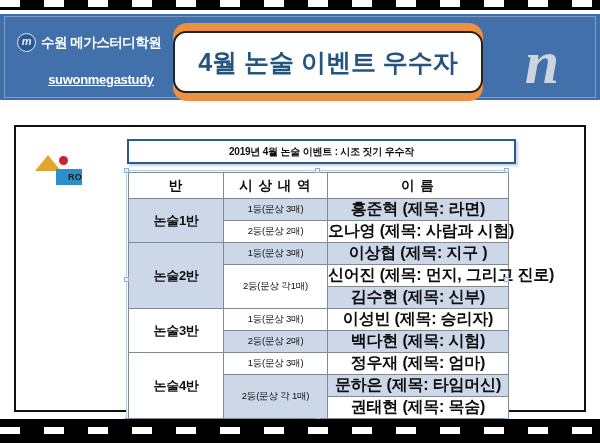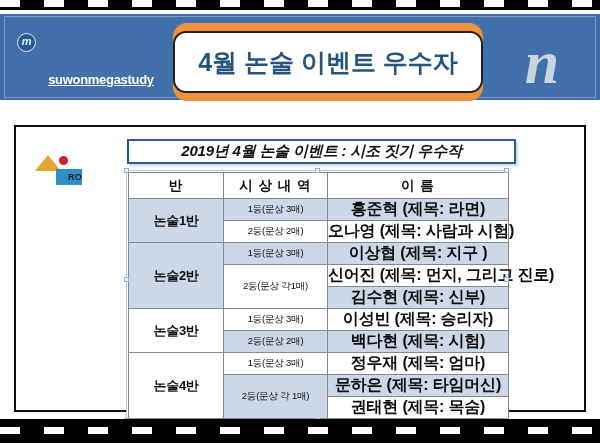--- a/index.html
+++ b/index.html
@@ -228,23 +228,22 @@
     height: 25px;
     background: #ffffff;
     border: 2px solid #2d5a95;
     box-sizing: border-box;
     display: flex;
     align-items: center;
     justify-content: center;
     box-shadow: 2px 2px 2px rgba(140,160,185,0.45);
   }
   .section-title-text {
-    font-size: 15px;
-    font-weight: bold;
-    font-style: italic;
+    font-size: 10px;
+    font-weight: bold;
     color: #101010;
     white-space: nowrap;
     letter-spacing: -0.2px;
   }
 
   
   .table-wrap {
     position: absolute;
     left: 110px;
     top: 43px;
@@ -330,20 +329,21 @@
         <div class="hole"></div>
       </div>
   </div>
 
   <div class="banner">
     <div class="banner-inner">
 
       <div class="brand">
         <div class="brand-line1">
           <span class="brand-mark">m</span>
+          <span>수원 메가스터디학원</span>
         </div>
         <div class="brand-line2">suwonmegastudy</div>
       </div>
 
       <div class="title-plate-wrap">
         <div class="title-plate-back"></div>
         <div class="title-plate">
           <span class="title-plate-text">4월  논술 이벤트  우수자</span>
         </div>
       </div>

